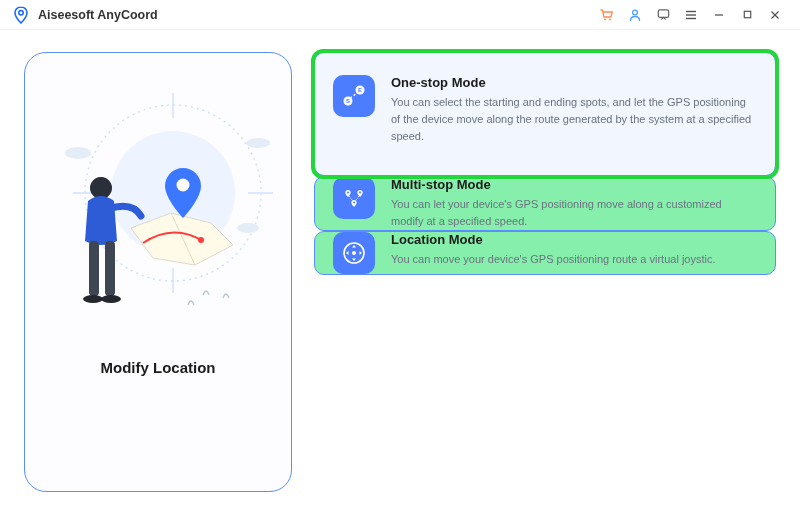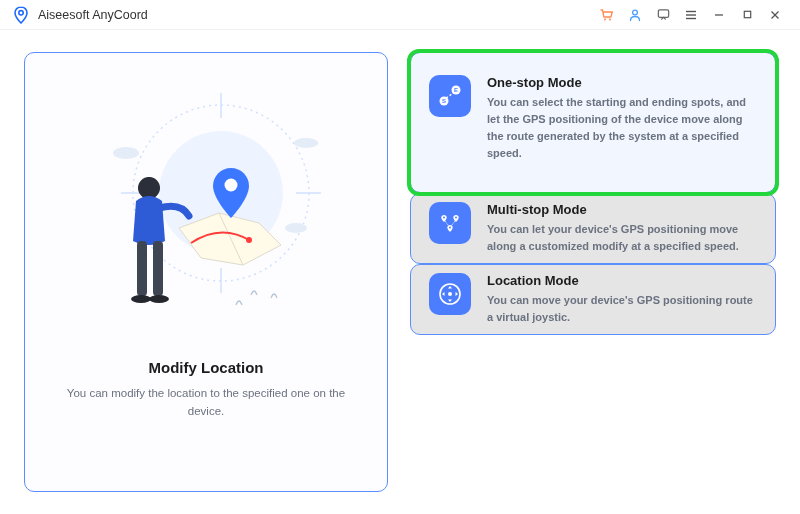--- a/index.html
+++ b/index.html
@@ -25,44 +25,44 @@
     border-bottom: 1px solid #f0f0f0;
   }
   .app-logo {
     width: 18px; height: 18px;
     margin-right: 8px;
     display: flex; align-items: center; justify-content: center;
   }
   .app-title {
     font-size: 12.5px;
     color: #333;
-    font-weight: 400;
+    font-weight: 700;
   }
   .titlebar-spacer { flex: 1; }
   .titlebar-btn {
     width: 26px; height: 26px;
     display: flex; align-items: center; justify-content: center;
     cursor: pointer;
     margin-left: 2px;
   }
   .titlebar-btn svg { display: block; }
 
   .content {
     flex: 1;
     display: flex;
     padding: 22px 24px 22px 24px;
     gap: 22px;
   }
 
   
   .left-card {
-    width: 364px;
+    width: 268px;
     height: 440px;
     border: 1.5px solid #5a8eff;
-    border-radius: 10px;
+    border-radius: 22px;
     background: #fdfdff;
     display: flex;
     flex-direction: column;
     align-items: center;
     padding: 20px 22px 18px 22px;
     cursor: pointer;
   }
   .illustration {
     width: 270px;
     height: 280px;
@@ -85,22 +85,22 @@
 
   
   .right-col {
     flex: 1;
     display: flex;
     flex-direction: column;
   }
   .mode-card {
     border: 1.5px solid #5a8eff;
     border-radius: 10px;
-    background: #e5e5e5;
-    padding: 8px 18px;
+    background: #86efac;
+    padding: 0 18px;
     display: flex;
     align-items: flex-start;
     gap: 16px;
     cursor: pointer;
   }
   .mode-card.highlighted {
     background: #f1f6ff;
     padding: 22px 18px 30px 18px;
     position: relative;
   }
@@ -124,21 +124,20 @@
   .mode-title {
     font-size: 13px;
     font-weight: 600;
     color: #1c1c1c;
     margin-bottom: 4px;
   }
   .mode-desc {
     font-size: 11px;
     color: #6b7280;
     line-height: 1.55;
-    font-weight: bold;
   }
 </style>
 </head>
 <body>
 
 <div class="window">
 
   <div class="titlebar">
     <span class="app-logo">
       <svg width="18" height="18" viewBox="0 0 18 18">
@@ -224,21 +223,20 @@
           <path d="M88 135 q22 -6 30 8" stroke="#2e5cd6" stroke-width="7" fill="none" stroke-linecap="round"></path>
           <rect x="66" y="168" width="10" height="55" fill="#3e4654" rx="4"></rect>
           <rect x="82" y="168" width="10" height="55" fill="#3e4654" rx="4"></rect>
           <ellipse cx="70" cy="226" rx="10" ry="4" fill="#24272e"></ellipse>
           <ellipse cx="88" cy="226" rx="10" ry="4" fill="#24272e"></ellipse>
 
           <path d="M180 222 q3 -8 6 0 M200 225 q3 -8 6 0 M165 232 q3 -8 6 0" stroke="#b9c8d8" stroke-width="1.3" fill="none"></path>
         </svg>
       </div>
       <div class="left-title">Modify Location</div>
-      <div class="left-desc">You can modify the location to the specified one on the device.</div>
     </div>
 
     <div class="right-col">
 
       <div class="mode-card highlighted">
         <div class="highlight-border"></div>
         <div class="mode-icon">
           <svg width="30" height="30" viewBox="0 0 30 30">
             <circle cx="9" cy="20" r="4.5" fill="#fff"></circle>
             <text x="9" y="22.3" text-anchor="middle" font-size="6" fill="#4d7dff" font-weight="700">S</text>

